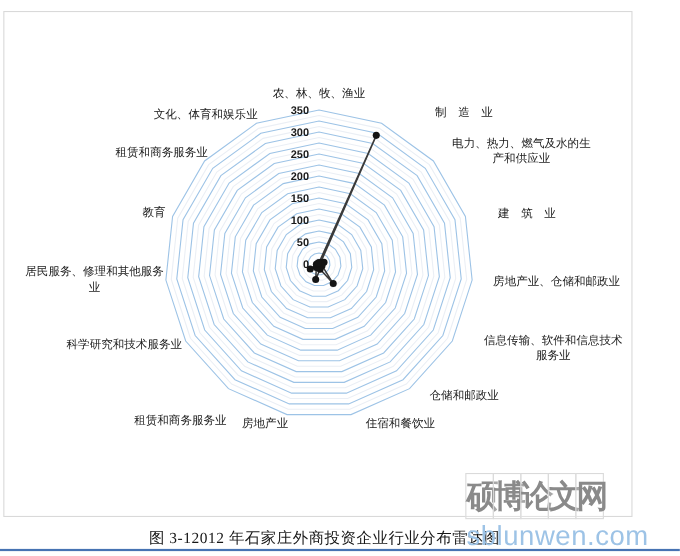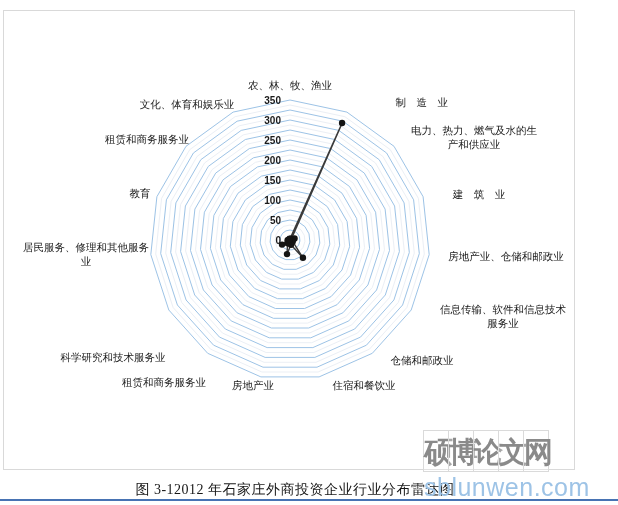--- a/index.html
+++ b/index.html
@@ -103,23 +103,23 @@
 
 <div id="cat-labels">
     <div class="cat-label" style="left: 290px; top: 86px; width: 120px;">农、林、牧、渔业</div>
     <div class="cat-label" style="left: 393px; top: 103px; width: 110px; text-align: right;">制　造　业</div>
     <div class="cat-label" style="left: 474px; top: 138px; width: 136px;">电力、热力、燃气及水的生产和供应业</div>
     <div class="cat-label" style="left: 479px; top: 195px; width: 100px;">建　筑　业</div>
     <div class="cat-label" style="left: 506px; top: 257px; width: 170px;">房地产业、仓储和邮政业</div>
     <div class="cat-label" style="left: 482px; top: 317px; width: 136px; margin-left: 21px;">信息传输、软件和信息技术服务业</div>
     <div class="cat-label" style="left: 422px; top: 361px; width: 110px;">仓储和邮政业</div>
     <div class="cat-label" style="left: 364px; top: 386px; width: 110px;">住宿和餐饮业</div>
-    <div class="cat-label" style="left: 253px; top: 386px; width: 90px;">房地产业</div>
+    <div class="cat-label" style="left: 241px; top: 386px; width: 90px;">房地产业</div>
     <div class="cat-label" style="left: 164px; top: 383px; width: 140px;">租赁和商务服务业</div>
-    <div class="cat-label" style="left: 113px; top: 314px; width: 160px; margin-top: 44px;">科学研究和技术服务业</div>
+    <div class="cat-label" style="left: 113px; top: 314px; width: 160px;">科学研究和技术服务业</div>
     <div class="cat-label" style="left: 86px; top: 255px; width: 134px;">居民服务、修理和其他服务业</div>
     <div class="cat-label" style="left: 140px; top: 194px; width: 60px;">教育</div>
     <div class="cat-label" style="left: 147px; top: 140px; width: 130px;">租赁和商务服务业</div>
     <div class="cat-label" style="left: 187px; top: 105px; width: 150px;">文化、体育和娱乐业</div>
   </div>
 
 <div class="watermark">
   <div class="wm-chars" id="wm-chars">
       <span class="wm-char">硕</span>
       <span class="wm-char">博</span>

